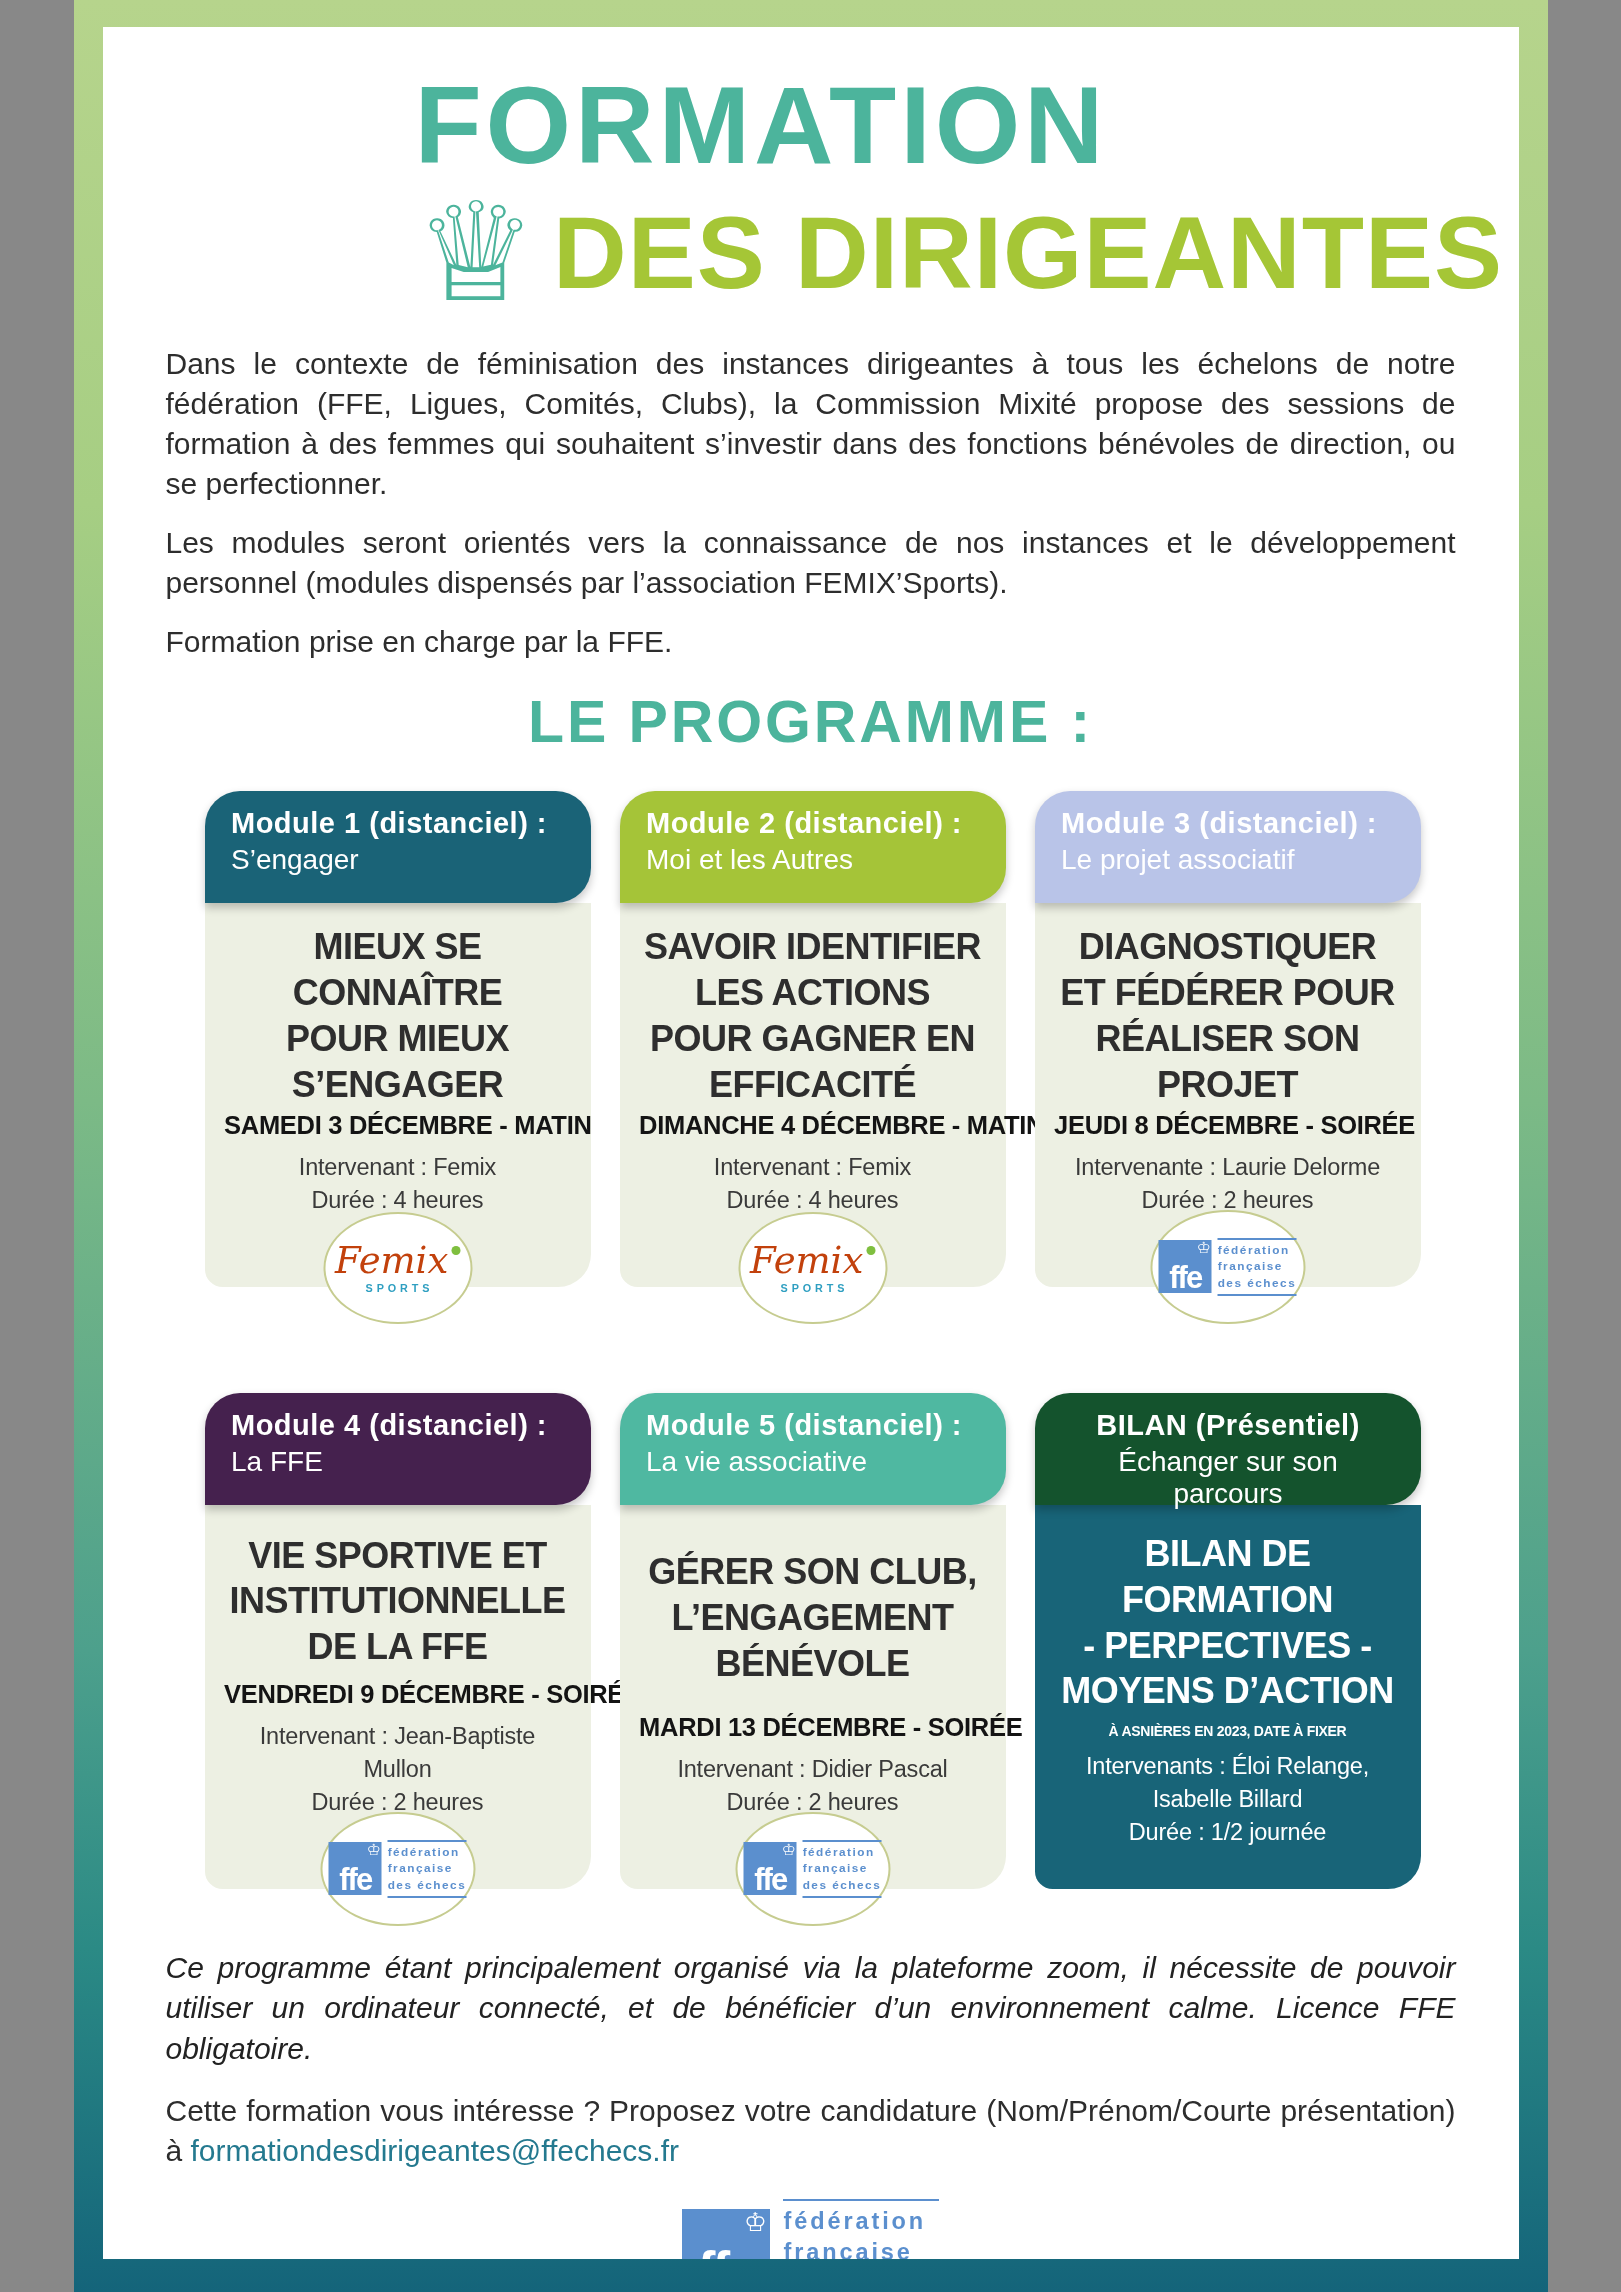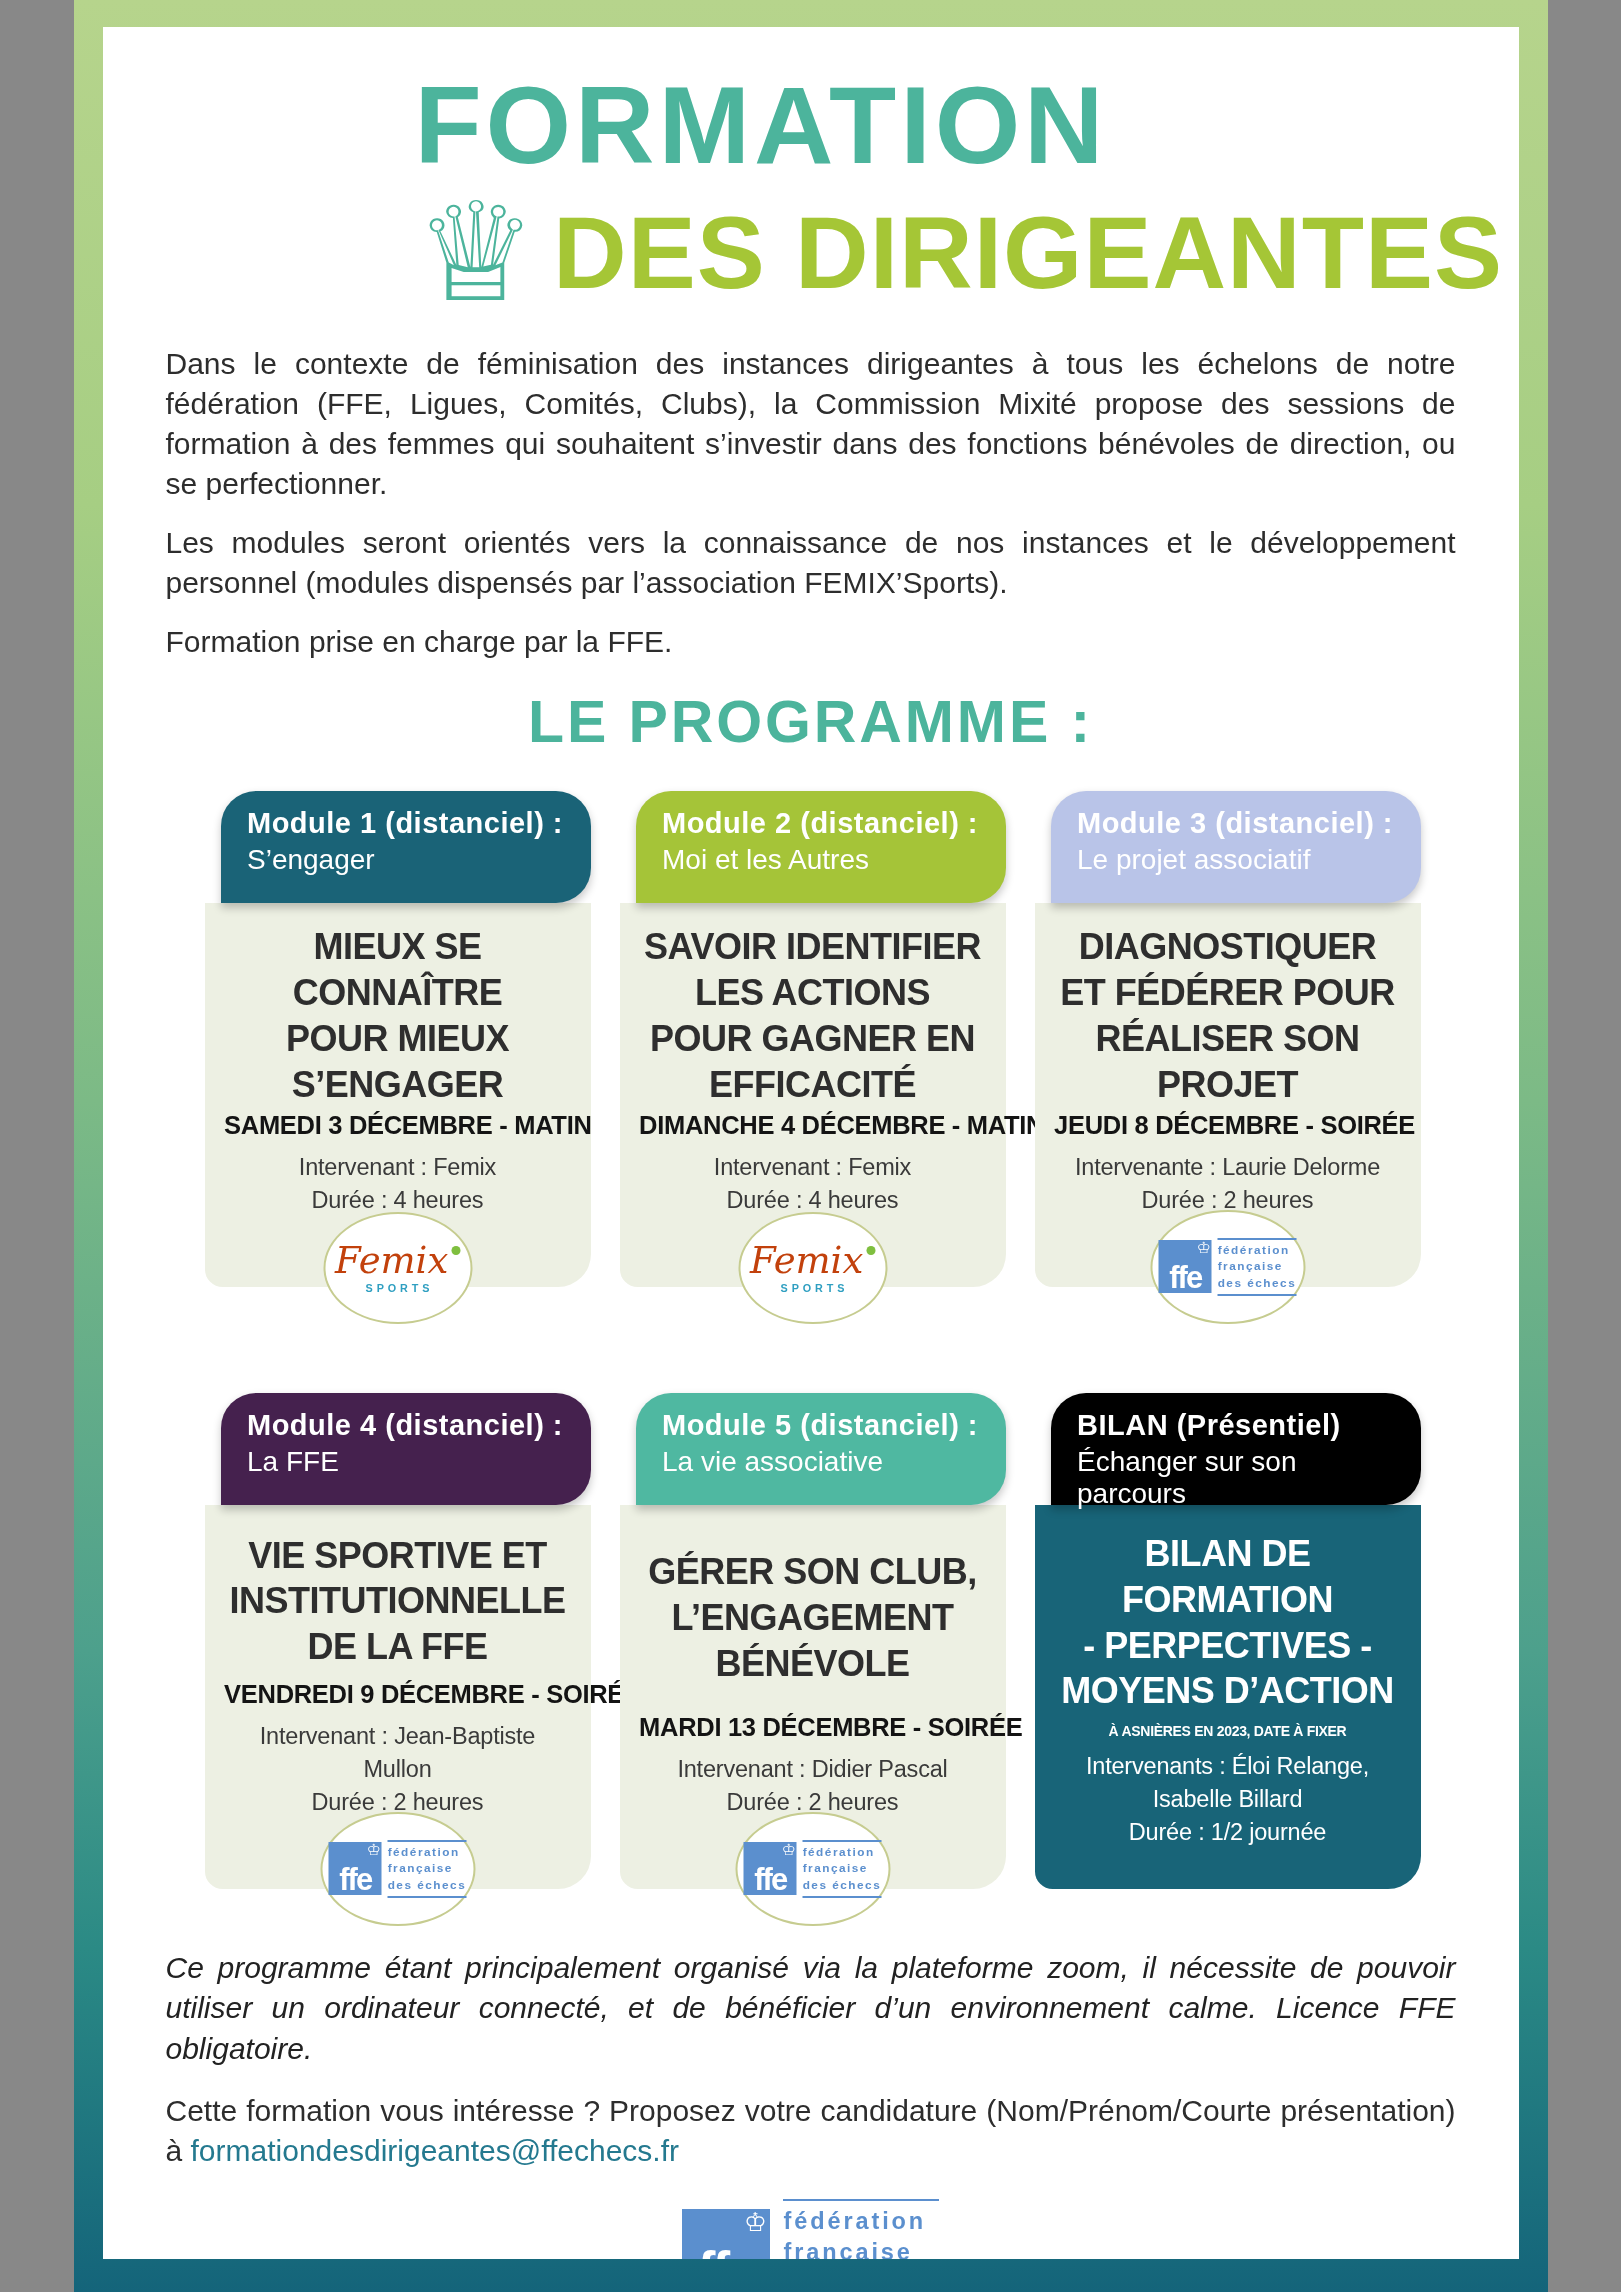--- a/index.html
+++ b/index.html
@@ -19,38 +19,38 @@
   
   .intro{margin:25.5px 63px 0 63px;}
   .intro p{margin:0;font-size:30px;line-height:1.33;color:#2d2d2d;text-align:justify;}
   .intro p + p{margin-top:19.6px;}
 
   .prog{margin-top:25.5px;text-align:center;font-size:59px;font-weight:700;color:#4cb49c;letter-spacing:2.9px;}
 
   
   .cards{margin:35px 98px 0 102px;display:grid;grid-template-columns:repeat(3,1fr);column-gap:29px;row-gap:106px;}
   .card{position:relative;height:496px;}
-  .card-header{position:absolute;top:0;left:16px;right:0;height:112px;border-radius:35px 35px 35px 0;
+  .card-header{position:absolute;top:0;left:0;right:0;height:112px;border-radius:35px 35px 35px 0;
     padding:16.7px 25.5px 0 26.5px;color:#fff;box-shadow:0 4.9px 8.8px rgba(0,0,0,.22);z-index:2;box-sizing:border-box;}
   .mh1{font-size:29px;font-weight:700;letter-spacing:0.5px;}
   .mh2{font-size:28px;margin-top:3.9px;font-weight:400;}
   .card-body{position:absolute;top:112px;left:0;right:0;bottom:0;background:#edf0e3;
     border-radius:0 0 33px 17.6px;display:flex;flex-direction:column;
     padding:17.6px 19.6px 69px;box-sizing:border-box;text-align:center;}
   .title-area{flex:1;display:flex;align-items:center;justify-content:center;}
   .card-title{font-size:36px;font-weight:700;color:#2e2e2e;line-height:1.27;white-space:pre-line;letter-spacing:-0.5px;}
   .card-date{font-size:25.5px;font-weight:700;color:#141414;letter-spacing:-0.3px;white-space:nowrap;}
   .card-meta{margin-top:10.8px;font-size:23.5px;color:#3a3a3a;line-height:1.42;white-space:pre-line;letter-spacing:-0.2px;}
 
   .c1 .card-header{background:#1a6377;}
   .c2 .card-header{background:#a5c438;}
   .c3 .card-header{background:#b9c4e8;}
   .c4 .card-header{background:#45214e;}
   .c5 .card-header{background:#4fb8a1;}
-  .c6 .card-header{background:#000000;text-align:left;}
+  .c6 .card-header{background:#14532d;text-align:center;}
   .c6 .card-body{background:#186478;padding-bottom:39px;}
   .c6 .card-title,.c6 .card-date,.c6 .card-meta{color:#ffffff;}
   .c6 .card-date{font-size:14px;}
 
   
   .logo{position:absolute;left:50%;bottom:-37px;transform:translateX(-50%);z-index:3;}
   .oval{background:#fff;border:2.9px solid #c6cc90;border-radius:50%;box-sizing:border-box;
     display:flex;align-items:center;justify-content:center;}
   .femix{width:149px;height:112px;flex-direction:column;}
   .fx-name{font-family:"DejaVu Serif",serif;font-style:italic;font-size:37px;color:#c2410c;line-height:1;}

